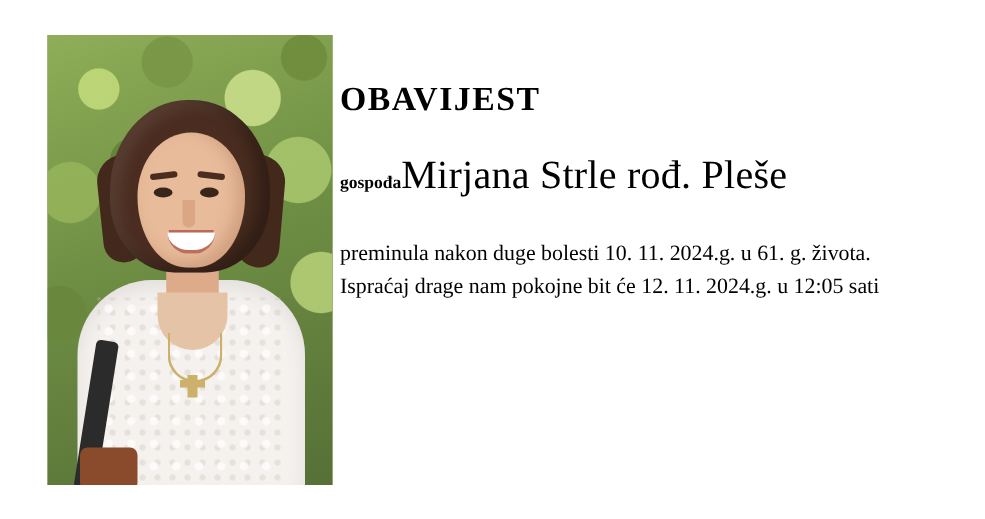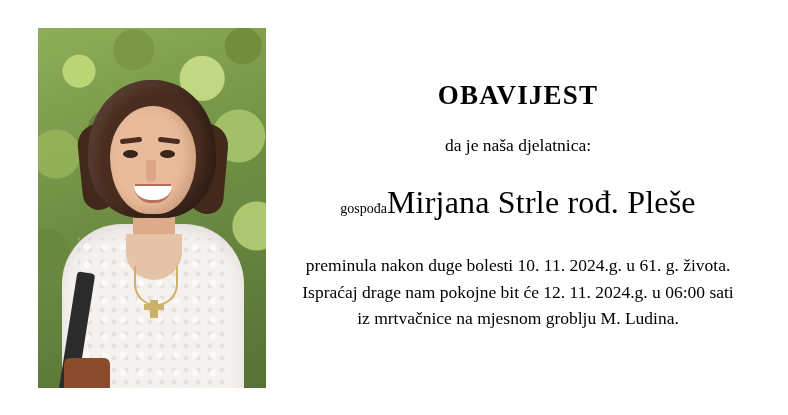--- a/index.html
+++ b/index.html
@@ -216,23 +216,22 @@
     top: 330px;
     width: 46px;
     height: 34px;
     background: #8a4a2c;
     border-radius: 6px;
   }
   
   .text-block {
     position: absolute;
     left: 272px;
-    top: 28px;
+    top: 12px;
     width: 492px;
-    text-align: center;
   }
   .heading {
     font-size: 27px;
     font-weight: bold;
     letter-spacing: 1.2px;
     margin: 52px 0 0 0;
   }
   .intro {
     margin-top: 22px;
     font-size: 17.5px;
@@ -240,20 +239,21 @@
   }
   .intro div { white-space: nowrap; }
   .name-line {
     margin-top: 28px;
     line-height: 1;
     white-space: nowrap;
   }
   .name-prefix {
     font-size: 14px;
     vertical-align: baseline;
+    font-weight: bold;
   }
   .name-main {
     font-size: 32px;
     letter-spacing: 0.2px;
   }
   .details {
     margin-top: 34px;
     font-size: 17.5px;
     line-height: 1.5;
   }
@@ -283,27 +283,25 @@
     <div class="eye-l"></div>
     <div class="eye-r"></div>
     <div class="nose"></div>
     <div class="mouth"></div>
   </div>
 
   <div class="text-block">
     <div class="heading">OBAVIJEST</div>
 
     <div class="intro">
-      <div>da je naša djelatnica:</div>
     </div>
 
     <div class="name-line">
       <span class="name-prefix">gospođa</span><span class="name-main">Mirjana Strle rođ. Pleše</span>
     </div>
 
     <div class="details">
       <div>preminula nakon duge bolesti 10. 11. 2024.g. u 61. g. života.</div>
-      <div>Ispraćaj drage nam pokojne bit će 12. 11. 2024.g. u 06:00 sati</div>
-      <div>iz mrtvačnice na mjesnom groblju M. Ludina.</div>
+      <div>Ispraćaj drage nam pokojne bit će 12. 11. 2024.g. u 12:05 sati</div>
     </div>
   </div>
 
 </div>
 
 </body></html>

